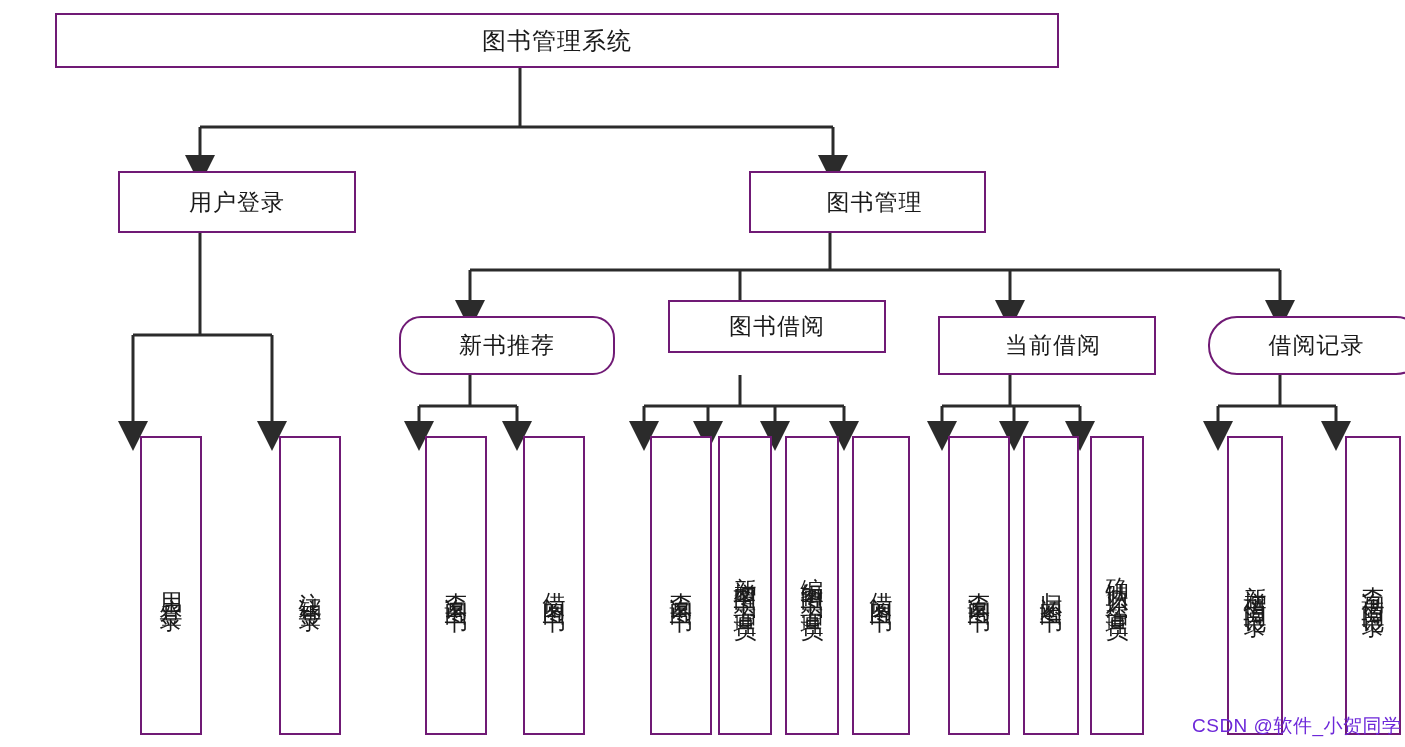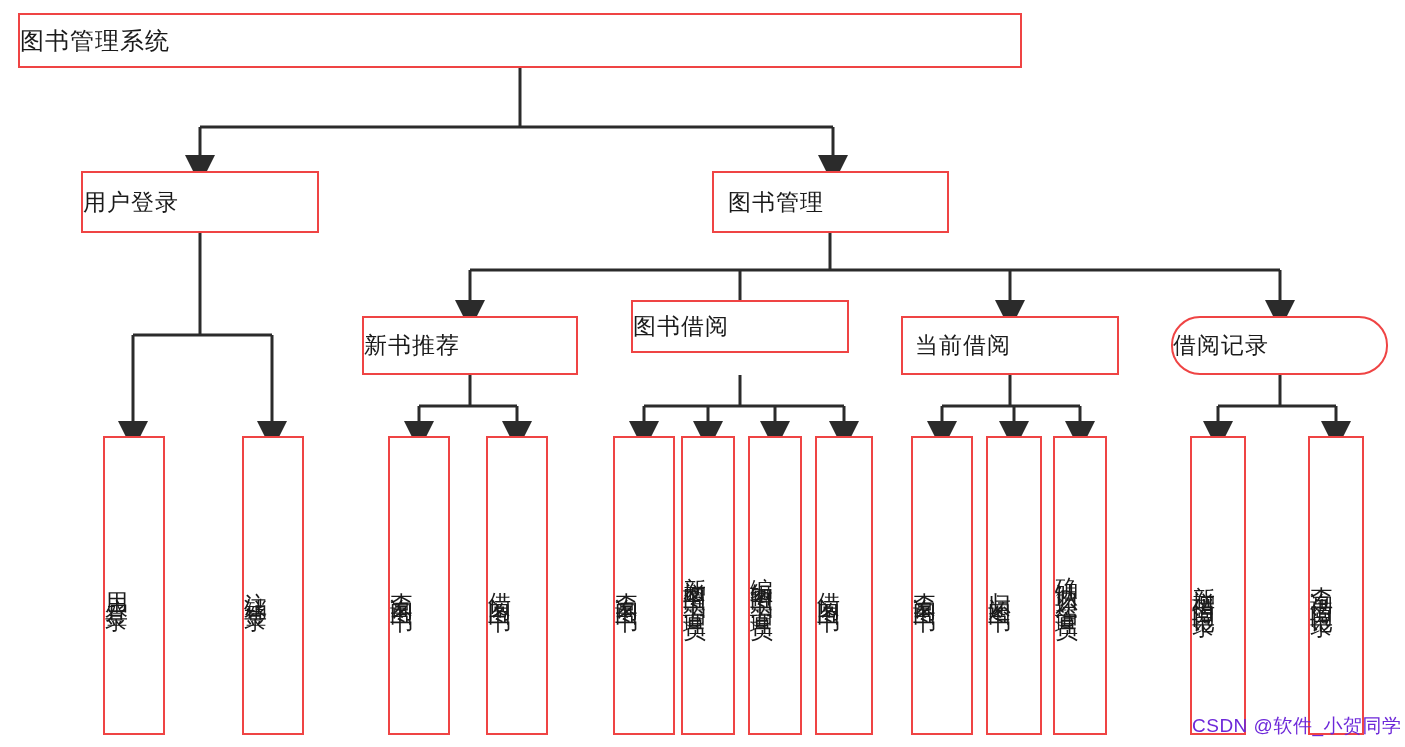--- a/index.html
+++ b/index.html
@@ -20,26 +20,27 @@
   #edges-layer {
     position: absolute;
     left: 0;
     top: 0;
     width: 1405px;
     height: 747px;
   }
   .node {
     position: absolute;
     box-sizing: border-box;
-    border: 2px solid #ef4444;
+    border: 2px solid #701a75;
     background: #ffffff;
     display: flex;
     align-items: center;
-    justify-content: flex-start;
+    justify-content: center;
     color: #1a1a1a;
+    margin-left: 37px;
   }
   .node.horiz {
     font-size: 23px;
     letter-spacing: 1px;
   }
   .node.vert {
     font-size: 23px;
   }
   .node.vert .vtext {
     writing-mode: vertical-rl;
@@ -118,21 +119,21 @@
     <span>图书管理系统</span>
   </div>
 
   <div class="node horiz" style="left:81px; top:171px; width:238px; height:62px;">
     <span>用户登录</span>
   </div>
   <div class="node horiz" style="left:712px; top:171px; width:237px; height:62px;padding-left:14px;">
     <span>图书管理</span>
   </div>
 
-  <div class="node horiz" style="left:362px; top:316px; width:216px; height:59px;">
+  <div class="node horiz" style="left:362px; top:316px; width:216px; height:59px;border-radius:22px;">
     <span>新书推荐</span>
   </div>
   <div class="node horiz" style="left:631px; top:300px; width:218px; height:53px;">
     <span>图书借阅</span>
   </div>
   <div class="node horiz" style="left:901px; top:316px; width:218px; height:59px;padding-left:12px;">
     <span>当前借阅</span>
   </div>
   <div class="node horiz" style="left:1171px; top:316px; width:217px; height:59px;border-radius:29px;">
     <span>借阅记录</span>

